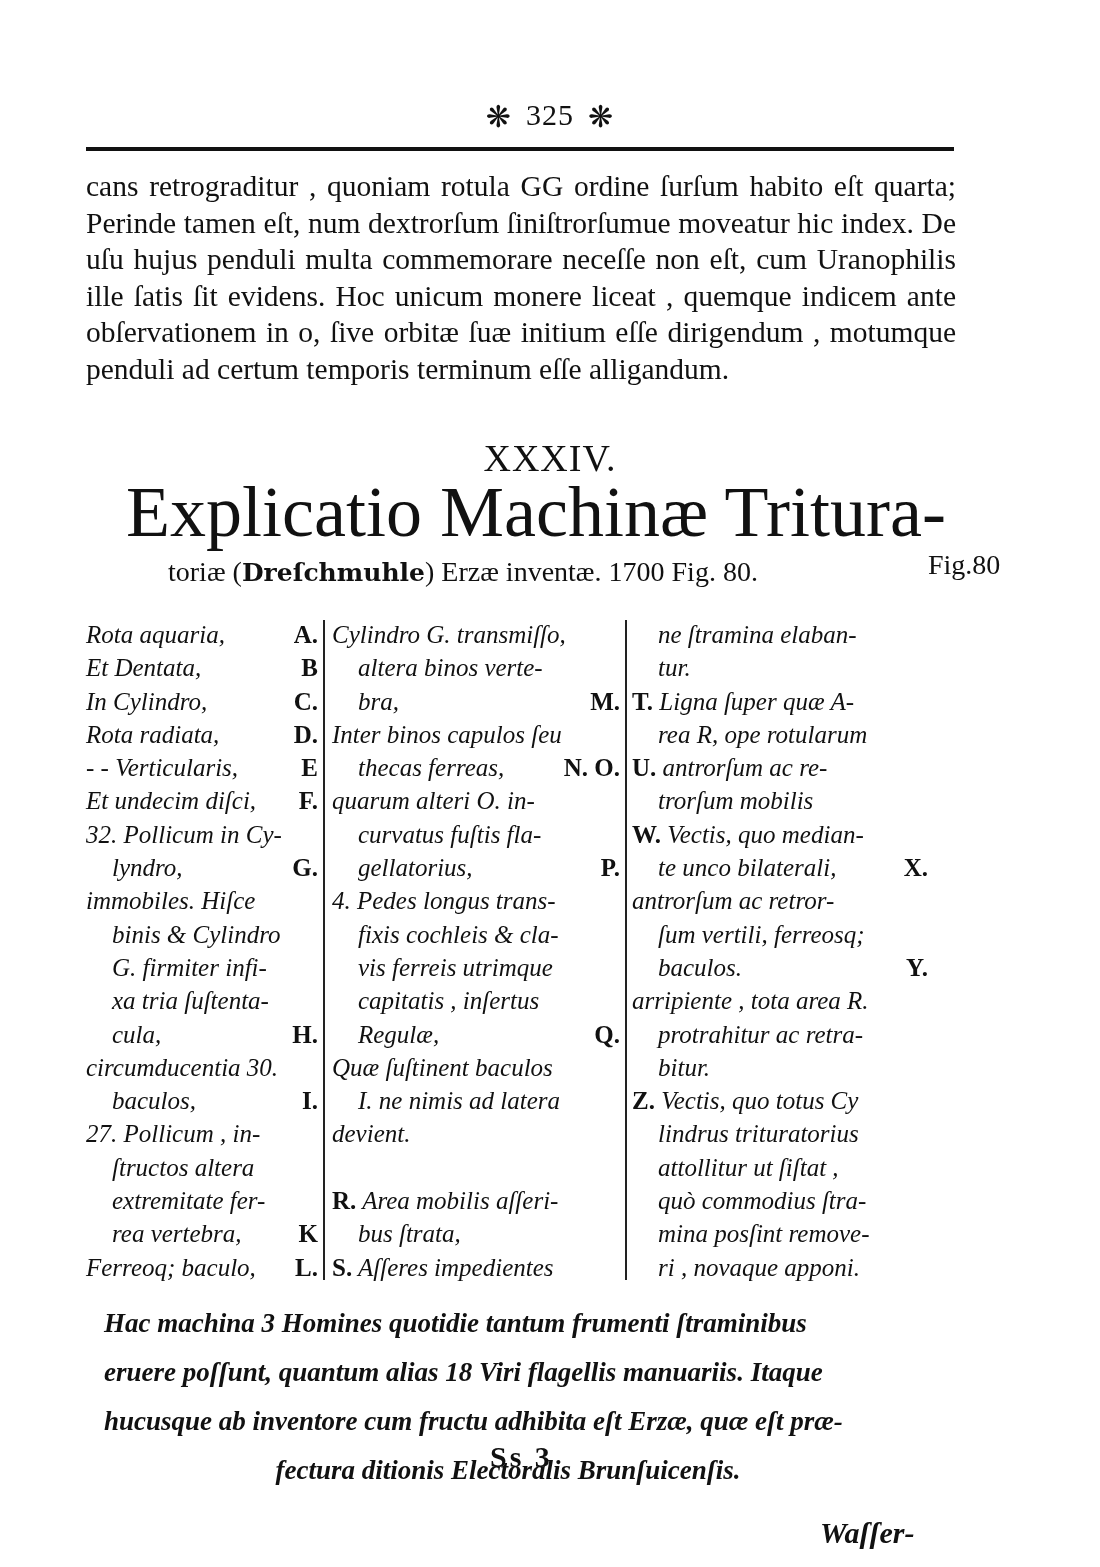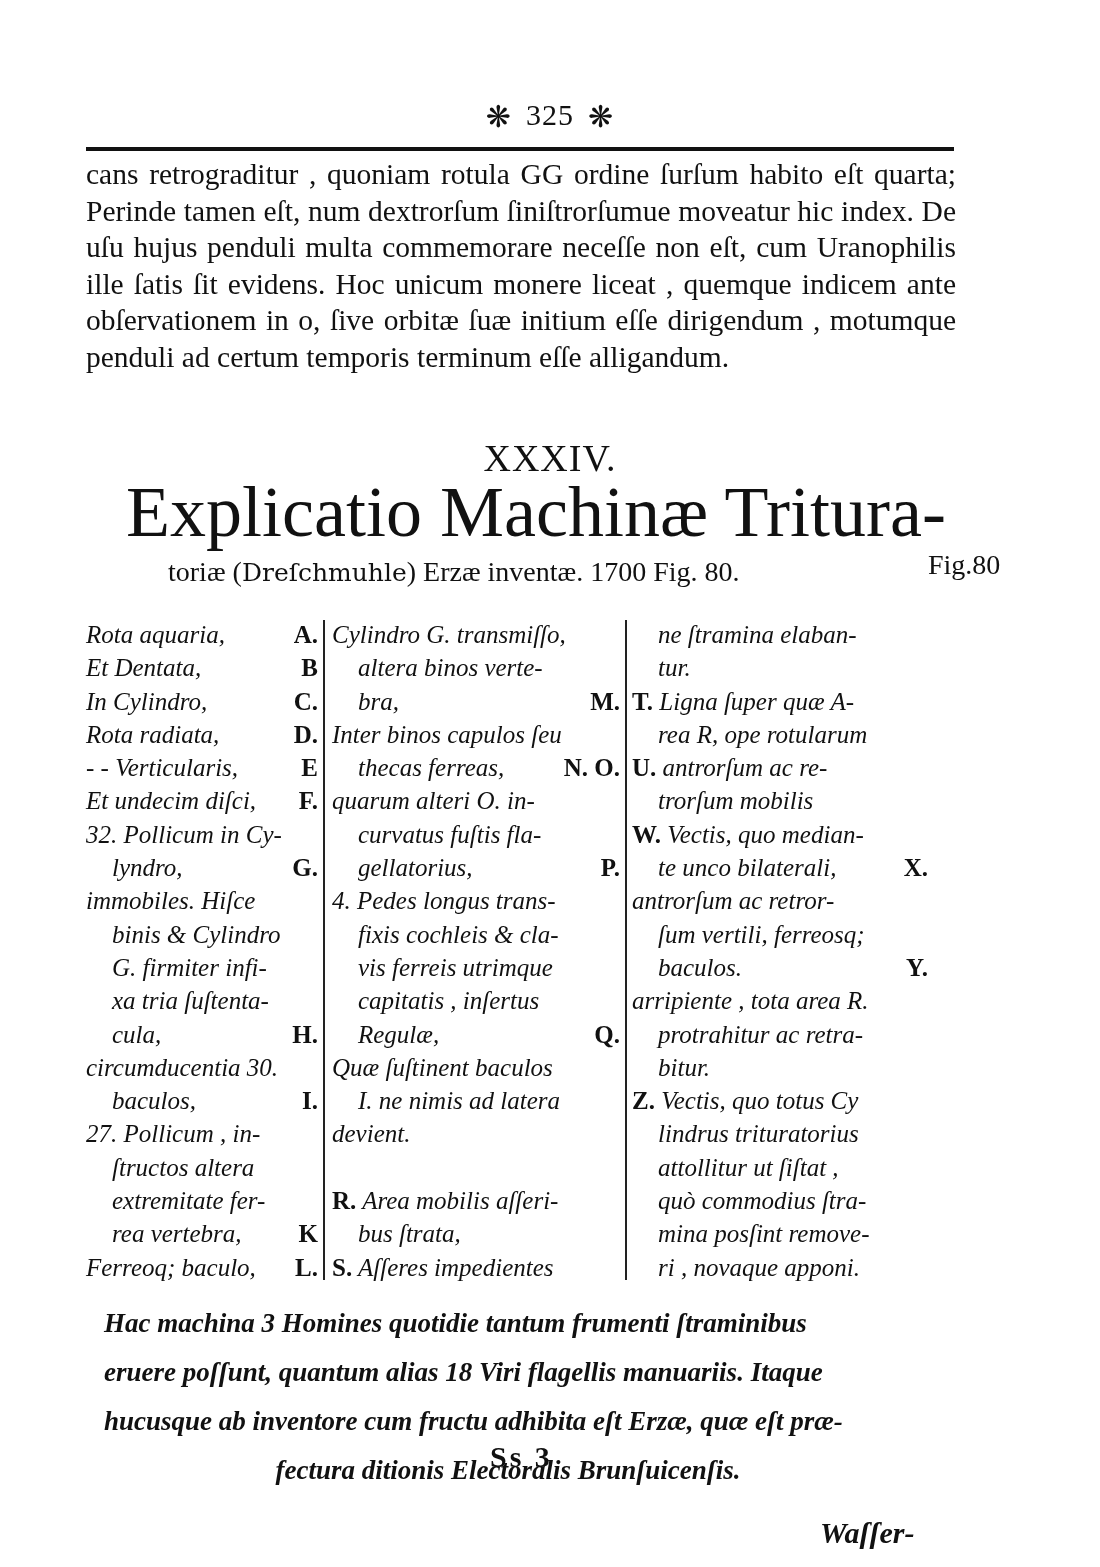--- a/index.html
+++ b/index.html
@@ -7,29 +7,29 @@
     width: 1100px; height: 1567px; position: relative; overflow: hidden;
     color: #111111;
     font-family: "Liberation Serif", "DejaVu Serif", serif;
   }
   .header { position: absolute; top: 98px; left: 0; width: 1100px; text-align: center; font-size: 30px; letter-spacing: 1px; }
   .header .orn { display: inline-block; font-size: 30px; margin: 0 14px; vertical-align: -2px; }
   .rule { position: absolute; top: 147px; left: 86px; width: 868px; height: 0; border-top: 4px solid #111; }
   .rule:before { content: ""; position: absolute; left: 0; right: 0; top: 1px; border-top: 1px dashed #fff; }
 
   .body-text {
-    position: absolute; top: 156px; left: 86px; width: 870px;
+    position: absolute; top: 168px; left: 86px; width: 870px;
     font-size: 29.5px; line-height: 36.5px; text-align: justify;
   }
   .body-text p { margin: 0; }
 
   .sect-num { position: absolute; top: 436px; left: 0; width: 1100px; text-align: center; font-size: 38px; letter-spacing: 1px; }
   .title { position: absolute; top: 470px; left: 86px; width: 900px; font-size: 72px; line-height: 84px; white-space: nowrap; text-align: center; }
   .subtitle { position: absolute; top: 556px; left: 168px; font-size: 28px; white-space: nowrap; }
-  .subtitle .fraktur { font-family: "DejaVu Serif", serif; font-weight: normal; font-size: 25px; }
+  .subtitle .fraktur { font-family: "DejaVu Serif", serif; font-weight: bold; font-size: 25px; }
   .fig-margin { position: absolute; top: 549px; left: 928px; font-size: 28px; white-space: nowrap; }
 
   .columns { position: absolute; top: 618px; left: 86px; width: 850px; height: 670px; }
   .col { position: absolute; top: 0; font-style: italic; font-size: 25px; line-height: 33.3px; }
   .col .row { display: flex; justify-content: space-between; white-space: nowrap; }
   .col .row .letter { font-style: normal; font-weight: bold; }
   .col .ind { padding-left: 26px; }
   .col-1 { left: 0; width: 232px; }
   .col-2 { left: 246px; width: 288px; }
   .col-3 { left: 546px; width: 296px; }

